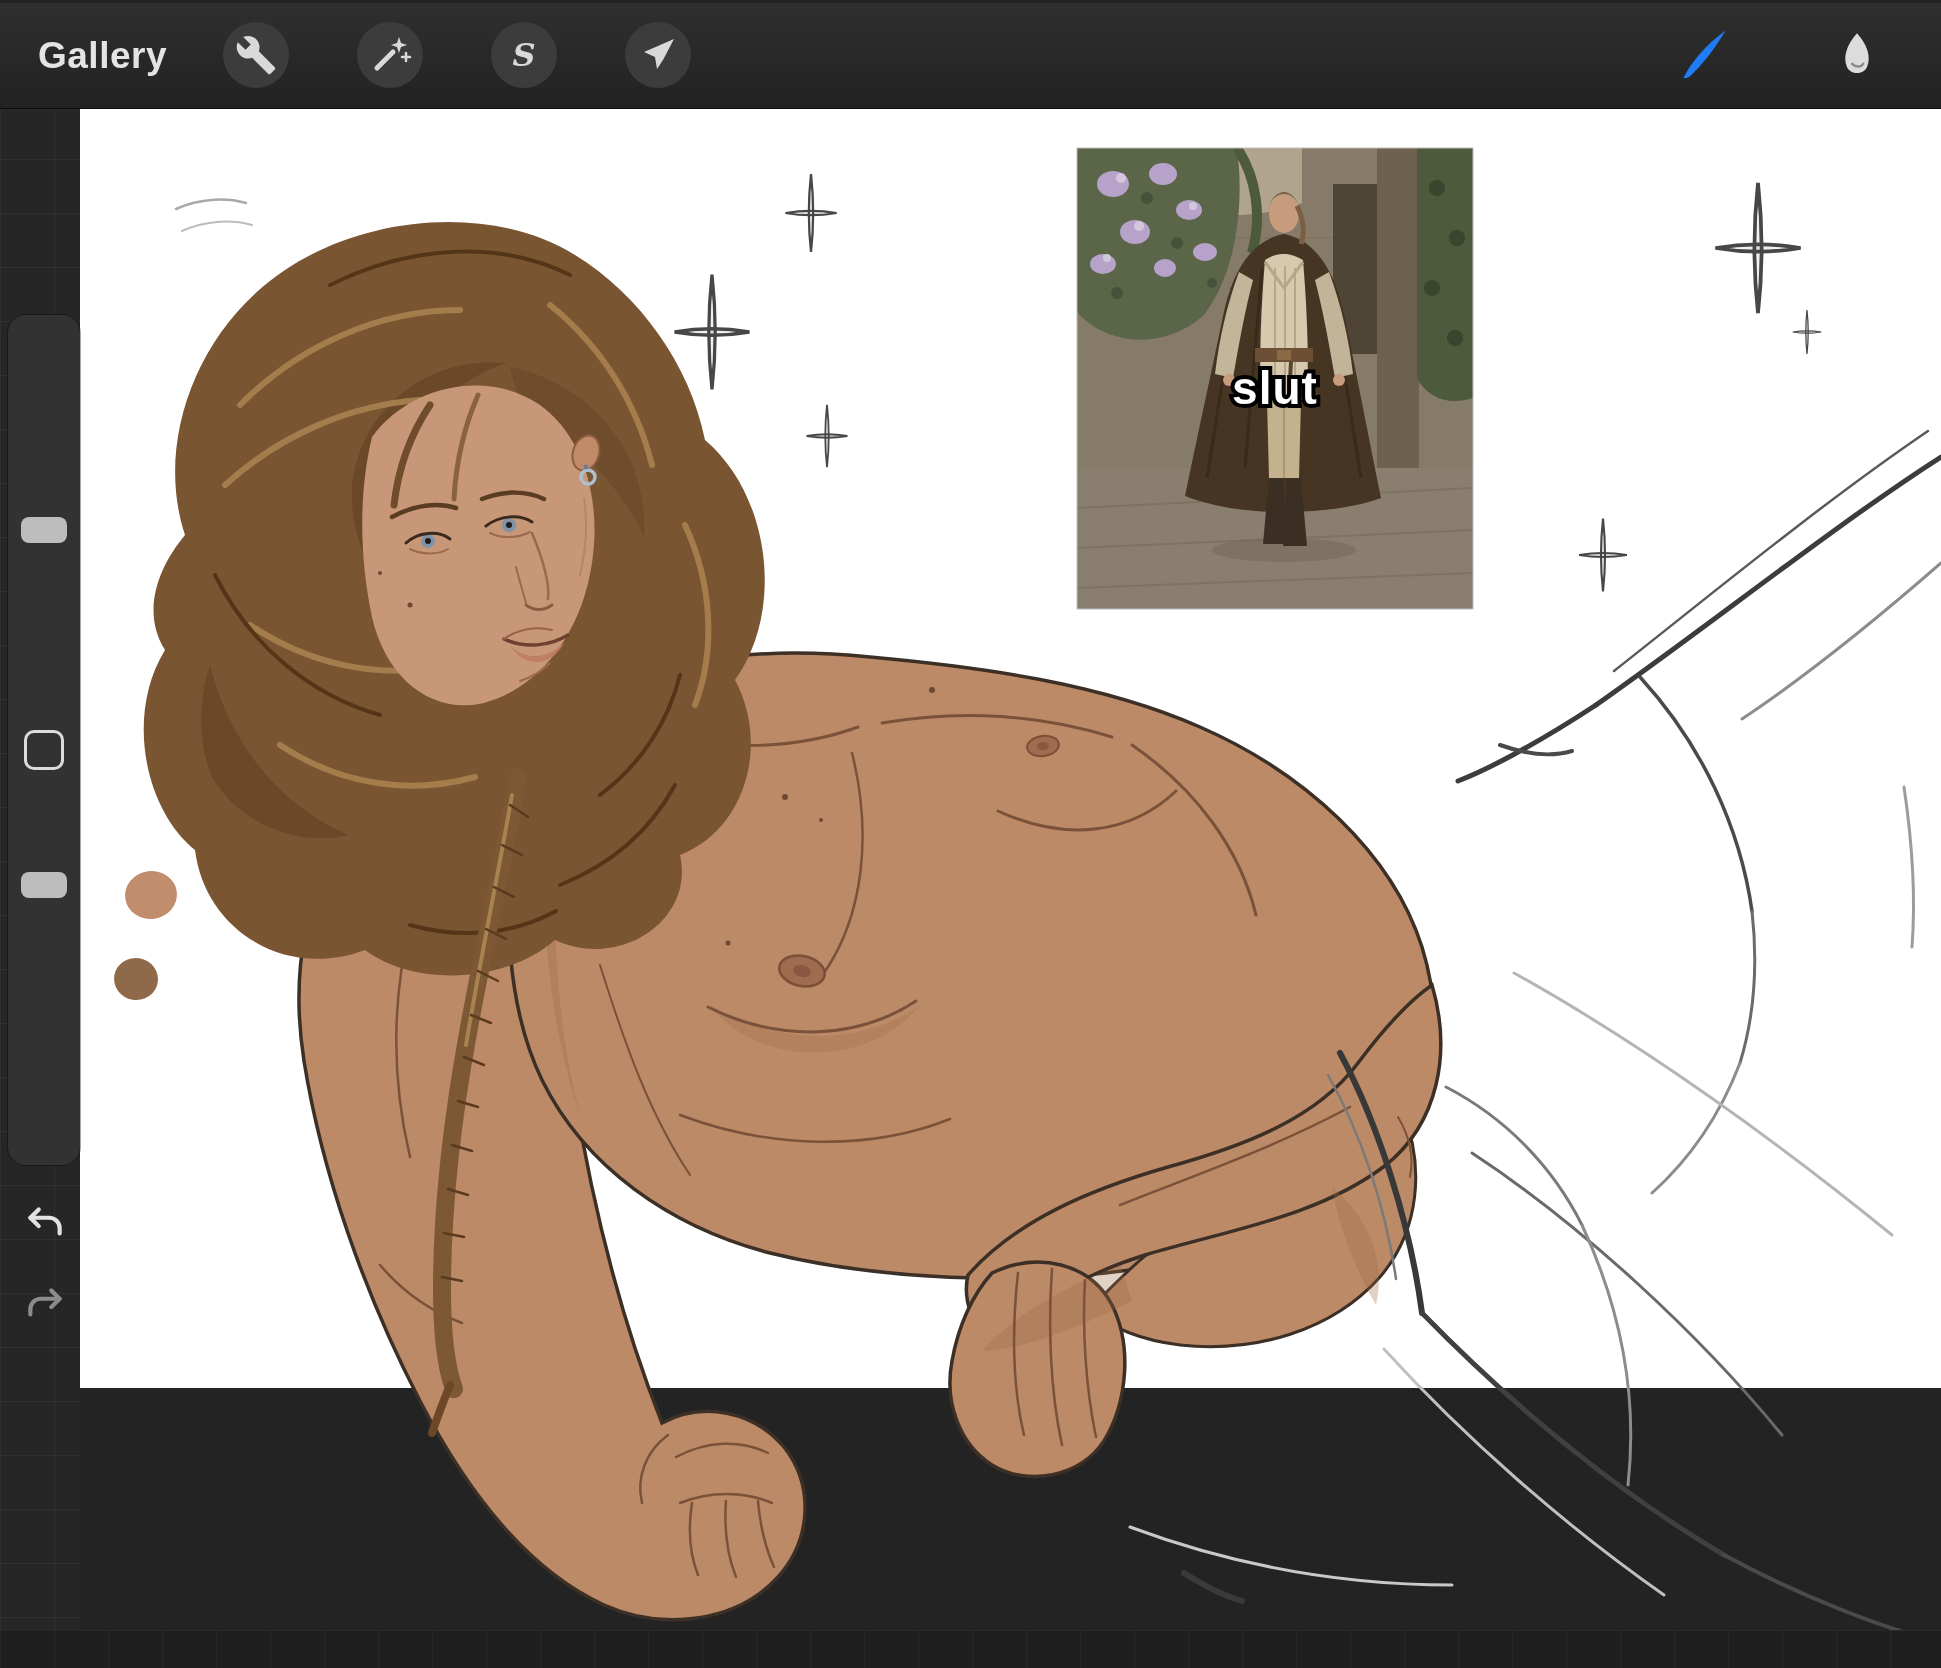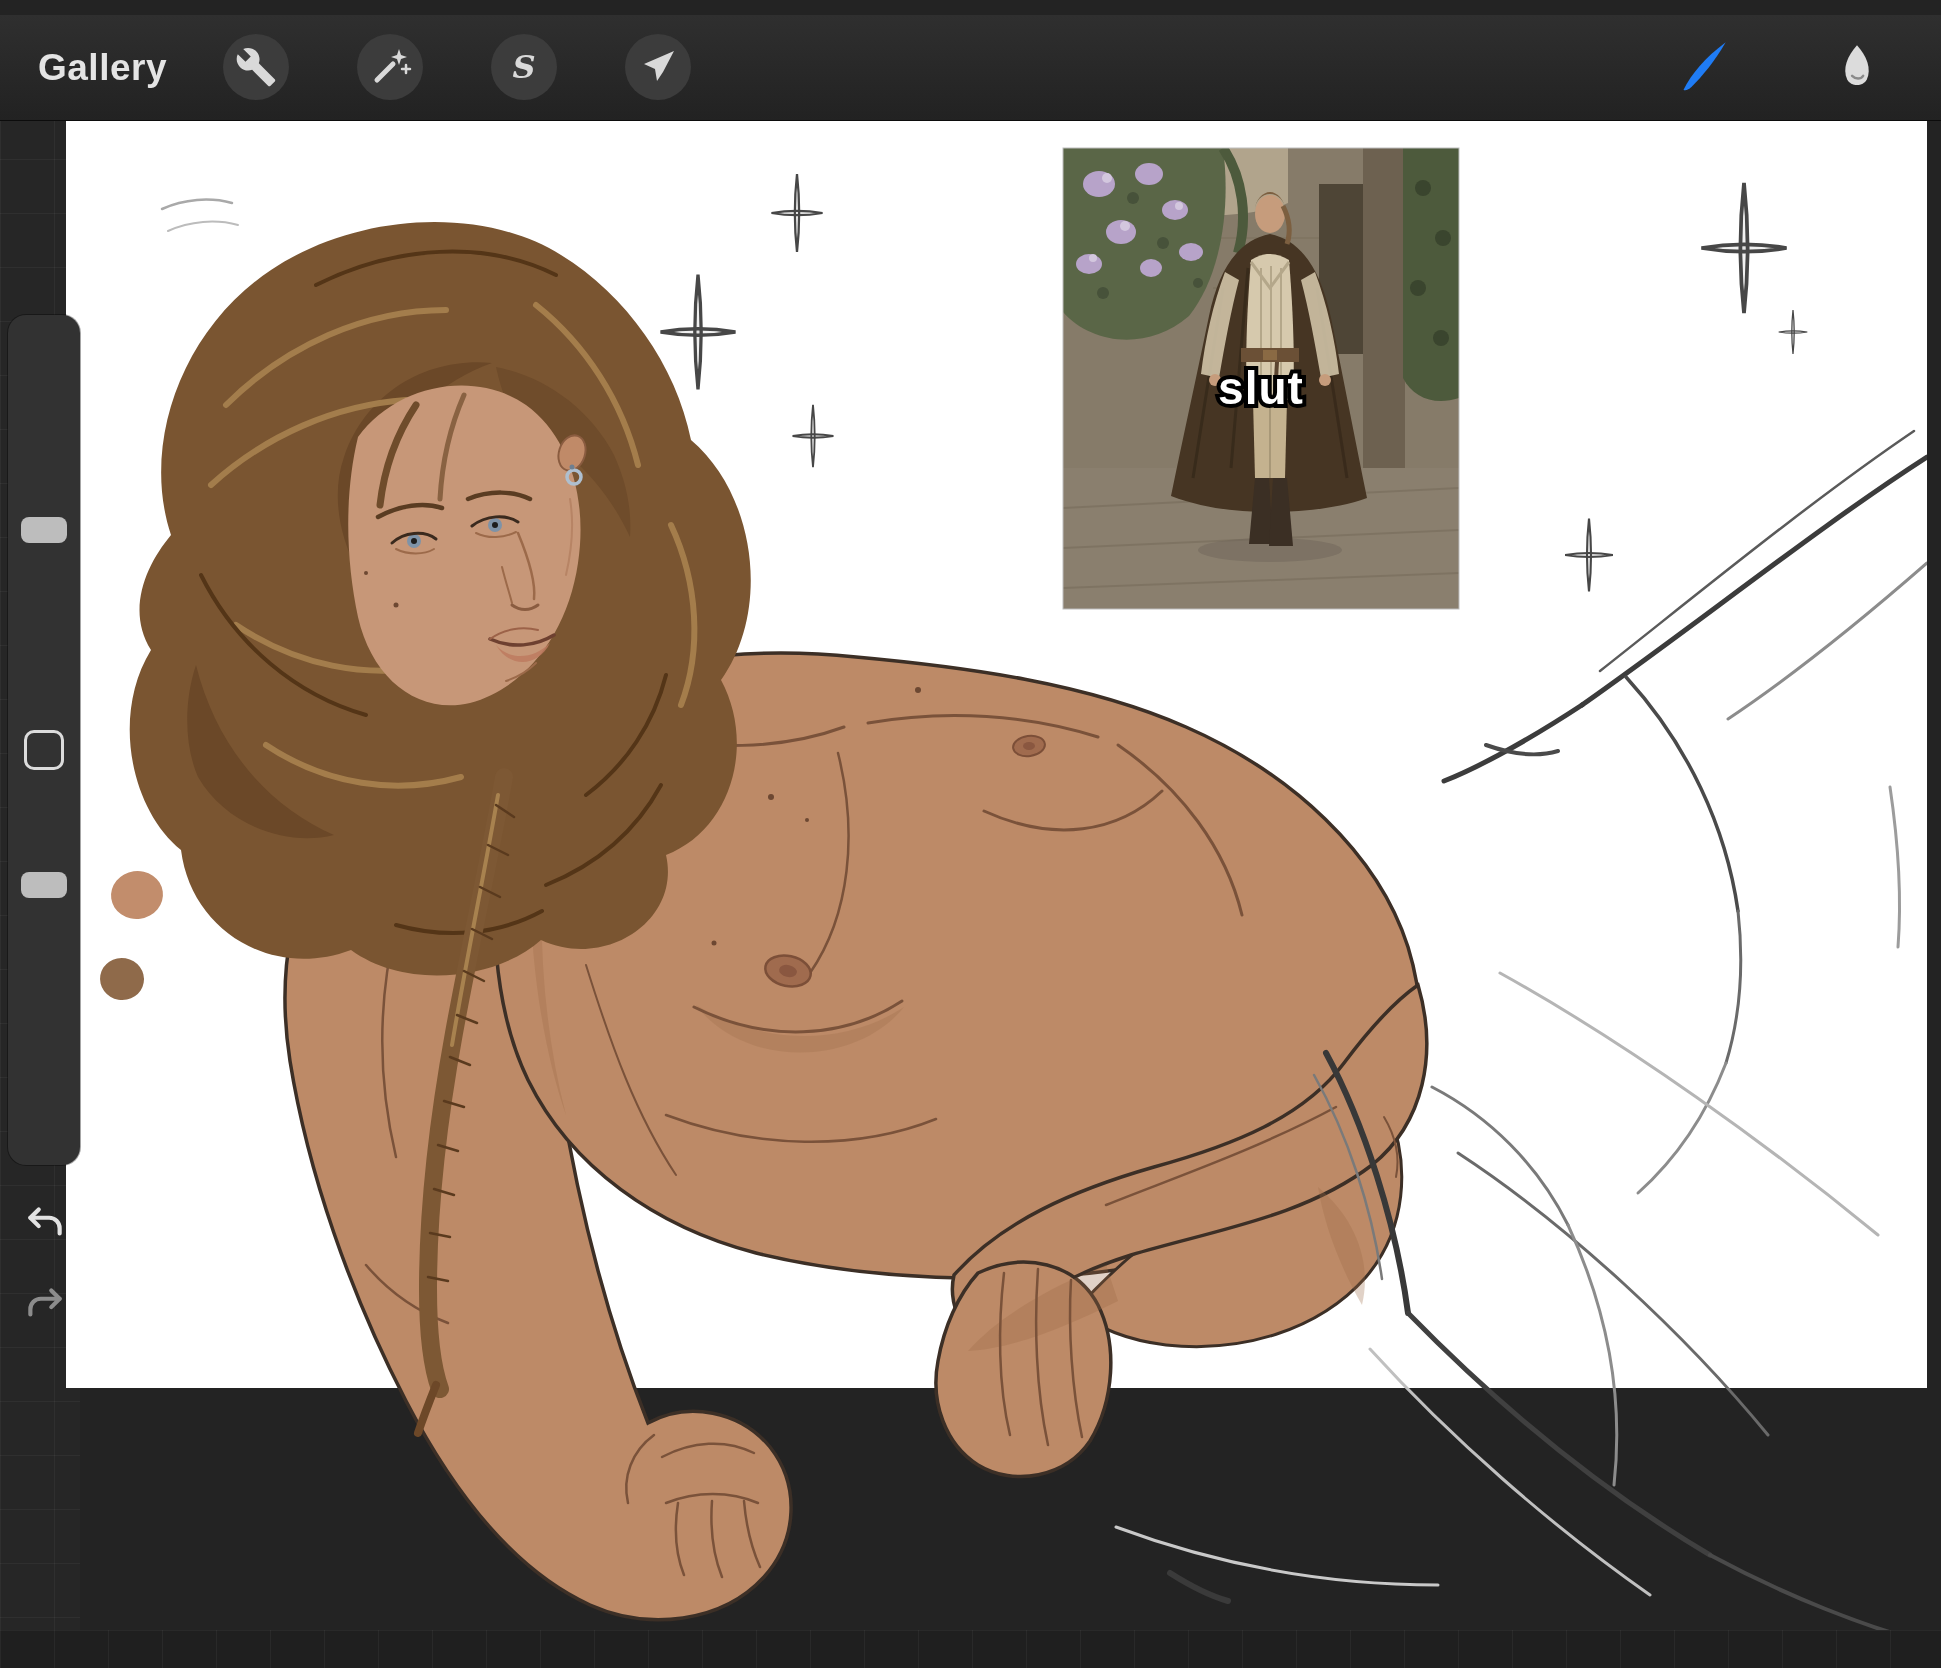--- a/index.html
+++ b/index.html
@@ -3,21 +3,21 @@
 <meta charset="utf-8">
 <style>
   html,body{margin:0;padding:0;}
   body{
     width:1941px;height:1668px;position:relative;overflow:hidden;
     background:#232323;font-family:"Liberation Sans",sans-serif;
     -webkit-font-smoothing:antialiased;
   }
   
   .topbar{
-    position:absolute;left:0;top:15px;width:1941px;height:105px;
+    position:absolute;left:0;top:3px;width:1941px;height:105px;
     background:linear-gradient(#2f2f2f,#222222);
     border-bottom:1px solid #0c0c0c;z-index:30;
   }
   .gallery-label{
     position:absolute;left:38px;top:0;height:105px;line-height:105px;
     font-size:37px;font-weight:bold;color:#e4e4e4;letter-spacing:.5px;
   }
   .circle-btn{
     position:absolute;top:19px;width:66px;height:66px;border-radius:50%;
     background:#3c3c3c;display:flex;align-items:center;justify-content:center;
@@ -54,21 +54,21 @@
     border:3px solid #dcdcdc;border-radius:10px;box-sizing:border-box;
     background:transparent;
   }
   .undo-btn,.redo-btn{
     position:absolute;left:22px;width:46px;height:46px;z-index:20;
   }
   .undo-btn{top:1200px;}
   .redo-btn{top:1281px;}
   
   .canvas{
-    position:absolute;left:66px;top:105px;width:1861px;height:1283px;
+    position:absolute;left:80px;top:105px;width:1861px;height:1283px;
     background:#ffffff;z-index:10;text-align:center;
   }
   .canvas svg{display:block;}
   .photo-caption{
     font-family:"Liberation Sans",sans-serif;
     font-weight:bold;letter-spacing:1px;
   }
 </style>
 </head>
 <body>

